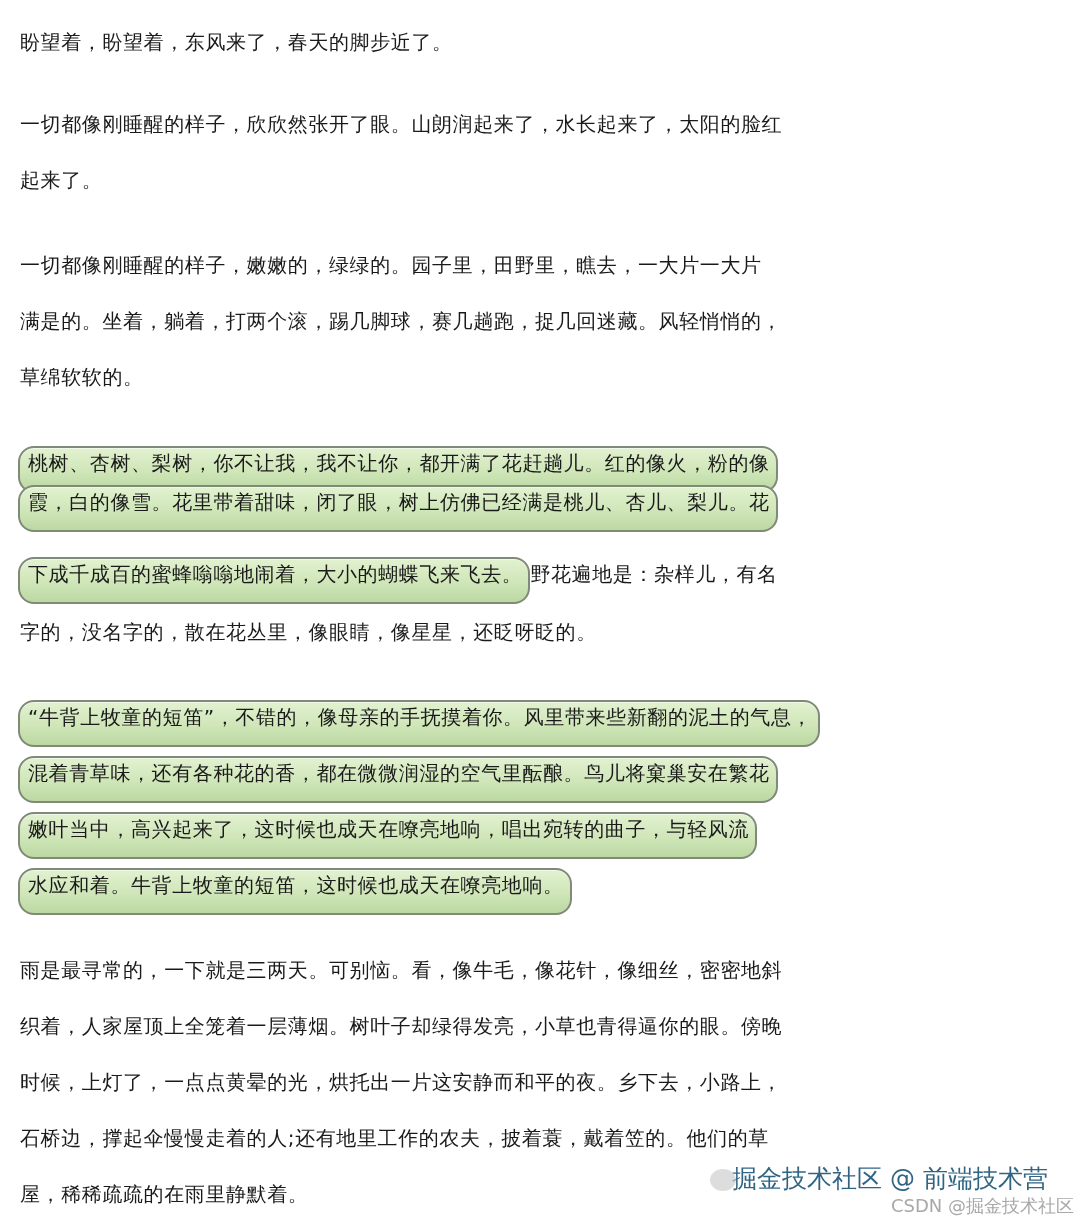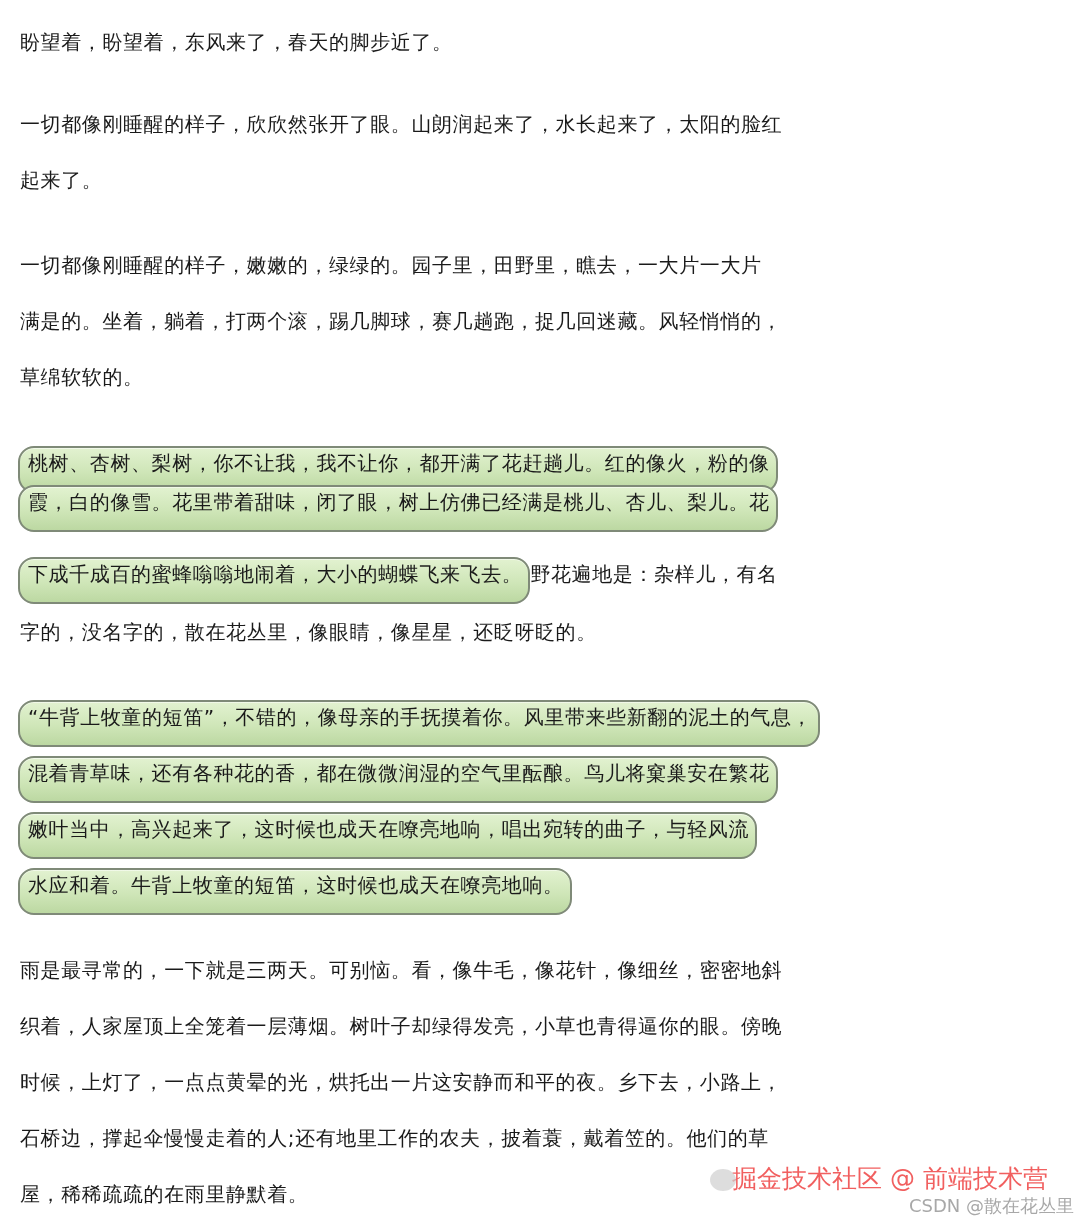--- a/index.html
+++ b/index.html
@@ -17,21 +17,21 @@
     background: linear-gradient(to bottom, #e2f2d0 0%, #cfe6b8 55%, #bcd8a2 100%);
     border: 2px solid #7f8a78;
     border-radius: 16px;
     padding: 0 6px 12px 8px;
     margin-left: -2px;
     line-height: 31px;
     box-shadow: inset 0 1px 0 rgba(255,255,255,0.5);
   }
   .watermark {
     position: absolute; right: 32px; top: 1162px;
-    font-size: 25px; color: #ef4444; opacity: 0.85; white-space: nowrap;
+    font-size: 25px; color: #0c4a6e; opacity: 0.85; white-space: nowrap;
     text-shadow: 1px 1px 0 #fff, -1px -1px 0 #fff;
   }
   .wm-icon {
     display: inline-block; width: 26px; height: 22px; border-radius: 50%;
     background: #c8c8c8; vertical-align: middle; margin-right: -12px; opacity: 0.7;
   }
   .csdn {
     position: absolute; right: 6px; top: 1194px;
     font-size: 18px; color: #a8a8a8; white-space: nowrap;
   }
@@ -63,13 +63,13 @@
   <div class="line" style="top:1008px">织着，人家屋顶上全笼着一层薄烟。树叶子却绿得发亮，小草也青得逼你的眼。傍晚</div>
   <div class="line" style="top:1064px">时候，上灯了，一点点黄晕的光，烘托出一片这安静而和平的夜。乡下去，小路上，</div>
   <div class="line" style="top:1120px">石桥边，撑起伞慢慢走着的人;还有地里工作的农夫，披着蓑，戴着笠的。他们的草</div>
   <div class="line" style="top:1176px">屋，稀稀疏疏的在雨里静默着。</div>
 </div>
 
 <div class="watermark">
   <span class="wm-icon"></span>
   <span>掘金技术社区 @ 前端技术营</span>
 </div>
-<div class="csdn">CSDN @散在花丛里</div>
+<div class="csdn">CSDN @掘金技术社区</div>
 
 </body></html>

